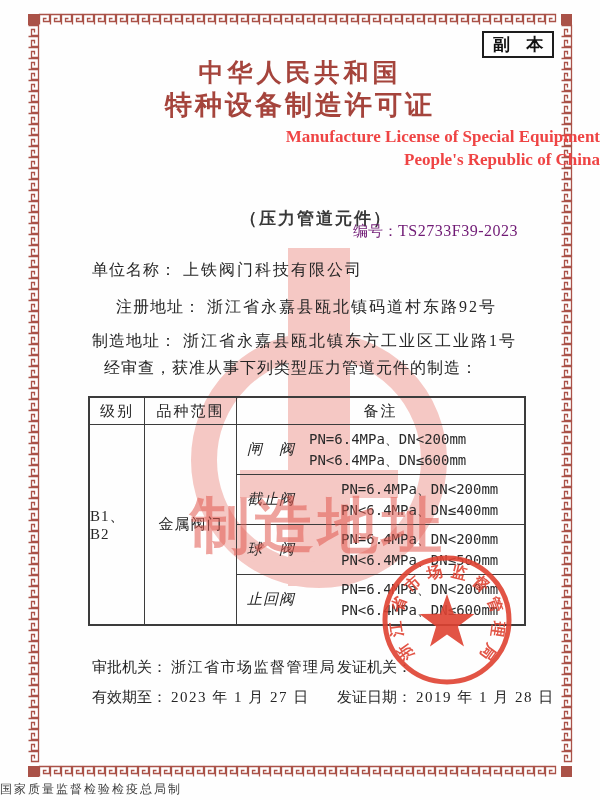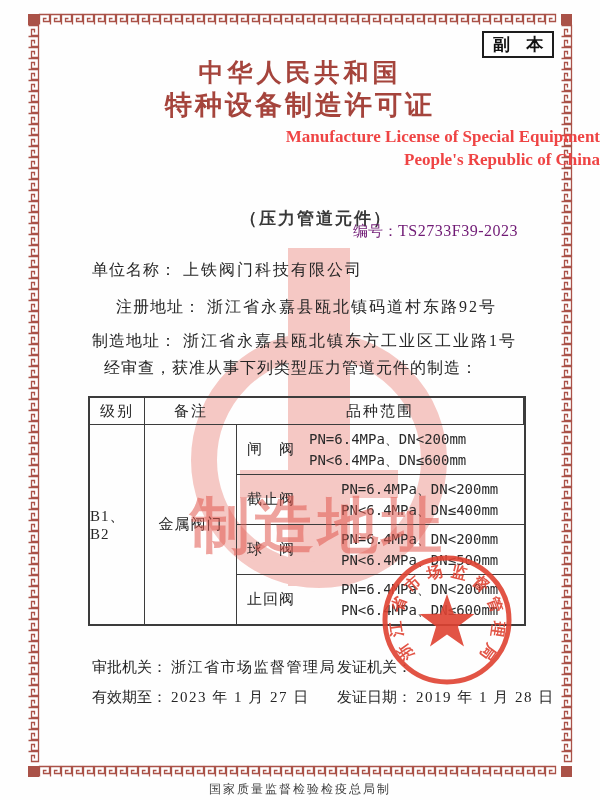--- a/index.html
+++ b/index.html
@@ -45,27 +45,27 @@
   .approval{position:absolute;left:104px;top:358px;font-size:16px;letter-spacing:1px;color:#262626;}
   .lic-table{position:absolute;left:88px;top:396px;width:434px;height:226px;border:2px solid var(--line);
              display:grid;grid-template-columns:55px 92px 1fr;grid-template-rows:27px 1fr;
              font-size:15px;color:#262626;background:transparent;}
   .th{border-bottom:1.5px solid var(--line);display:flex;align-items:center;justify-content:center;letter-spacing:2px;}
   .bR{border-right:1.5px solid var(--line);}
   .cellC{display:flex;align-items:center;justify-content:center;letter-spacing:1px;}
   .remarks{display:flex;flex-direction:column;}
   .remark{flex:1;display:flex;align-items:center;padding-left:10px;}
   .remark + .remark{border-top:1px solid var(--line);gap:32px;}
-  .vname{width:62px;flex:none;letter-spacing:1px;}
+  .vname{width:62px;flex:none;letter-spacing:1px;font-style:italic;}
   .spec{font-family:"DejaVu Sans Mono","Liberation Mono",monospace;font-size:14px;line-height:21px;color:#2a2a2a;}
   .foot-field{position:absolute;font-size:15px;color:#262626;white-space:nowrap;}
   .foot-field .fvalue{letter-spacing:1.5px;margin-left:4px;}
   .ff1{left:92px;top:658px;} .ff2{left:337px;top:658px;}
   .ff3{left:92px;top:688px;} .ff4{left:337px;top:688px;}
-  .bottom-note{position:absolute;left:0;top:781px;width:100%;text-align:center;font-size:12px;
+  .bottom-note{position:absolute;left:0;top:781px;width:100%;text-align:left;font-size:12px;
                letter-spacing:2px;color:#3f3f3f;}
   .wm-red{position:absolute;left:190px;top:486px;z-index:3;font-size:60px;font-weight:bold;
           letter-spacing:4px;color:var(--wm-red);opacity:.55;font-family:"Liberation Sans","DejaVu Sans",sans-serif;
           white-space:nowrap;}
   #seal{position:absolute;left:372px;top:545px;width:150px;height:150px;z-index:4;opacity:.9;}
   #seal circle{fill:none;stroke:var(--seal-red);stroke-width:5;}
   #seal polygon{fill:var(--seal-red);}
   #seal text{font-size:15.5px;font-weight:bold;fill:var(--seal-red);
              font-family:"Liberation Sans","DejaVu Sans",sans-serif;}
 </style>
@@ -336,22 +336,22 @@
       <span class="flabel">注册地址：</span><span class="fvalue">浙江省永嘉县瓯北镇码道村东路92号</span>
     </div>
     <div class="field f3">
       <span class="flabel">制造地址：</span><span class="fvalue">浙江省永嘉县瓯北镇东方工业区工业路1号</span>
     </div>
 
     <div class="approval">经审查，获准从事下列类型压力管道元件的制造：</div>
 
     <div class="lic-table">
       <div class="th bR">级别</div>
+      <div class="th bR">品种范围</div>
       <div class="th">备注</div>
-      <div class="th bR">品种范围</div>
 
       <div class="cellC bR">B1、B2</div>
       <div class="cellC bR">金属阀门</div>
 
       <div class="remarks">
         <div class="remark">
           <span class="vname">闸　阀</span>
           <span class="spec">
             <div>PN=6.4MPa、DN&lt;200mm</div>
             <div>PN&lt;6.4MPa、DN≤600mm</div>

